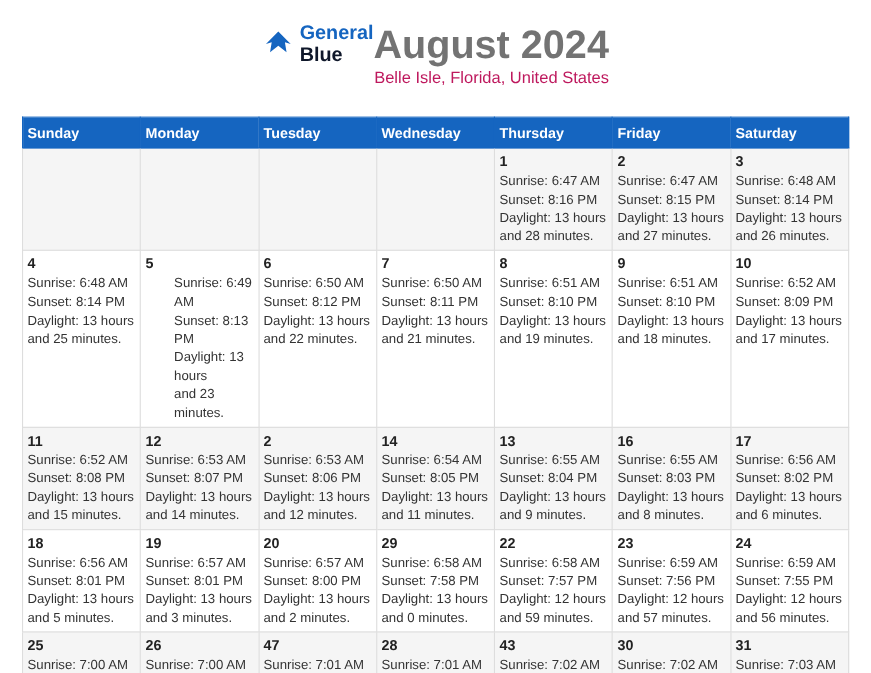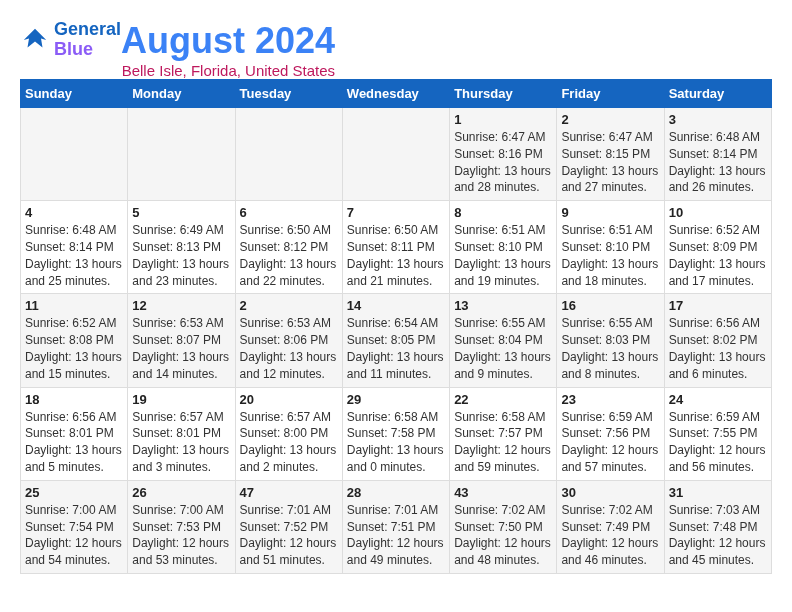--- a/index.html
+++ b/index.html
@@ -5,23 +5,23 @@
     * { box-sizing: border-box; margin: 0; padding: 0; }
     body {
       font-family: Arial, sans-serif;
       background: #fff;
       width: 792px;
       min-height: 612px;
       padding: 20px;
     }
     .header {
       display: flex;
-      justify-content: flex-start;
+      justify-content: center;
       align-items: flex-start;
-      margin-bottom: 0;
+      margin-bottom: 27px;
     }
     .logo {
       display: flex;
       align-items: center;
       gap: 4px;
     }
     .logo-text {
       font-size: 18px;
       font-weight: bold;
       color: #1a1a2e;
@@ -33,21 +33,21 @@
     .logo-bird {
       width: 30px;
       height: 30px;
     }
     .title-block {
       text-align: right;
     }
     .main-title {
       font-size: 36px;
       font-weight: bold;
-      color: #3b82f6;
+      color: #737373;
     }
     .subtitle {
       font-size: 15px;
       color: #be185d;
     }
     table {
       width: 100%;
       border-collapse: collapse;
       table-layout: fixed;
     }
@@ -90,21 +90,21 @@
 </head>
 <body>
 
 <div class="header">
   <div class="logo">
     <svg class="logo-bird" viewBox="0 0 40 40">
       <polygon points="20,5 35,20 28,18 30,30 20,22 10,30 12,18 5,20" fill="#1565c0"></polygon>
     </svg>
     <div class="logo-text">
       <div><span>General</span></div>
-      <div><span style="color:#8b5cf6">Blue</span></div>
+      <div><span style="color:#0f172a">Blue</span></div>
     </div>
   </div>
   <div class="title-block">
     <div class="main-title">August 2024</div>
     <div class="subtitle">Belle Isle, Florida, United States</div>
   </div>
 </div>
 
 <table>
   <thead>
@@ -149,21 +149,21 @@
       <tr>
         <td>
           <span class="day-number">4</span>
           <div class="day-info" style="white-space: pre-line;">Sunrise: 6:48 AM
 Sunset: 8:14 PM
 Daylight: 13 hours
 and 25 minutes.</div>
         </td>
         <td>
           <span class="day-number">5</span>
-          <div class="day-info" style="white-space: pre-line;">Sunrise: 6:49 AM
+          <div class="day-info" style="white-space: pre-line; margin-left: 26px;">Sunrise: 6:49 AM
 Sunset: 8:13 PM
 Daylight: 13 hours
 and 23 minutes.</div>
         </td>
         <td>
           <span class="day-number">6</span>
           <div class="day-info" style="white-space: pre-line;">Sunrise: 6:50 AM
 Sunset: 8:12 PM
 Daylight: 13 hours
 and 22 minutes.</div>

